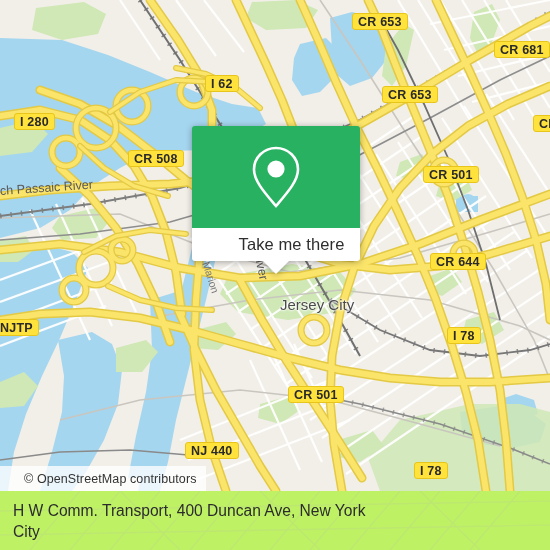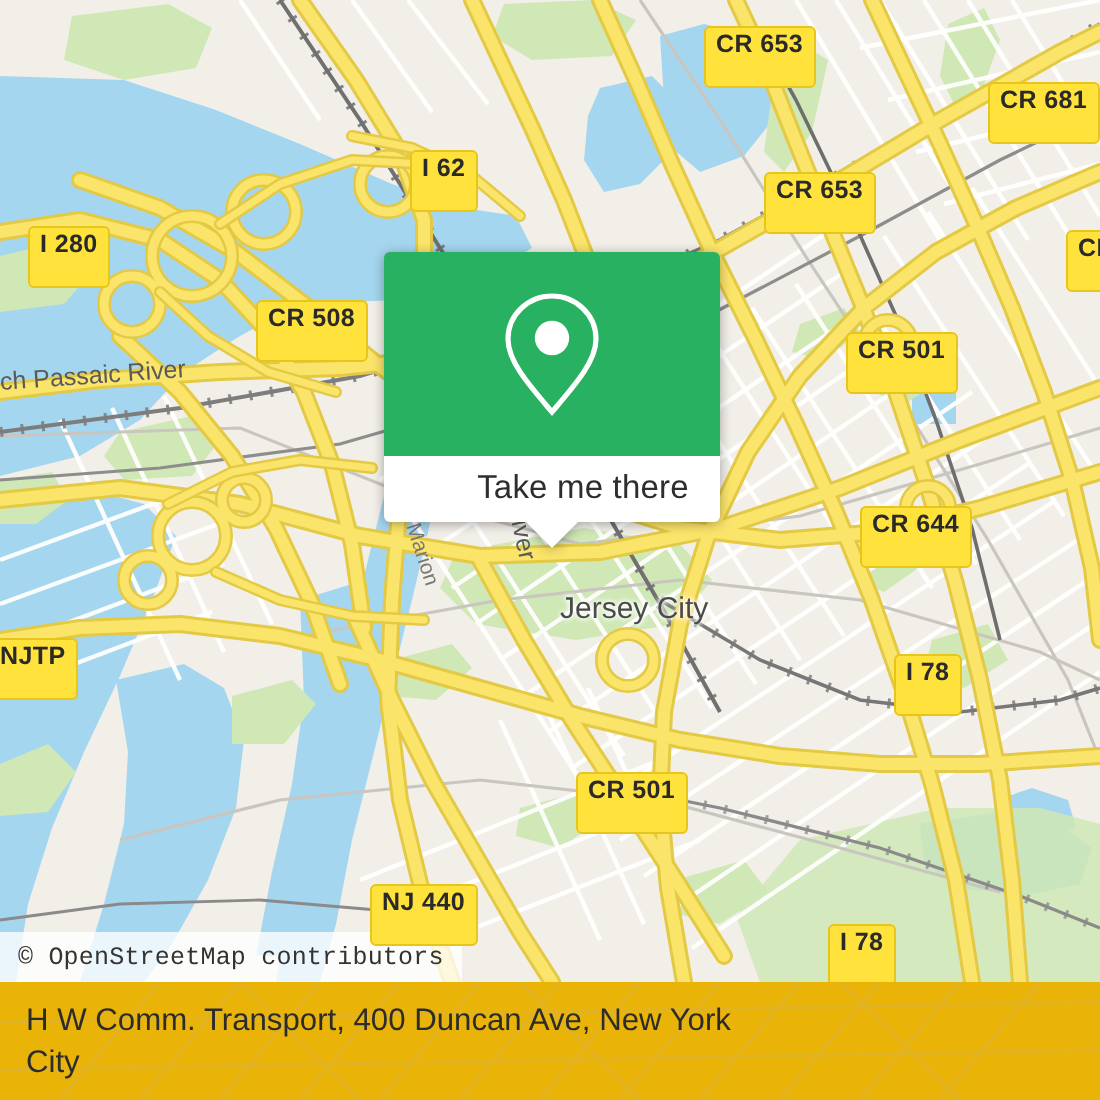--- a/index.html
+++ b/index.html
@@ -34,26 +34,25 @@
 
   
   #osm-attr {
     position: absolute;
     left: 0;
     top: 466px;
     height: 25px;
     background: rgba(255,255,255,0.78);
     display: flex;
     align-items: center;
-    padding: 0 9px 0 9px;
+    padding: 0 9px 0 24px;
     font-size: 12.5px;
     color: #333;
     letter-spacing: 0.1px;
     white-space: nowrap;
-    font-family: Liberation Mono, monospace;
   }
 
   
   #popup {
     position: absolute;
     left: 192px;
     top: 126px;
     width: 168px;
     z-index: 40;
     filter: drop-shadow(0 1px 3px rgba(0,0,0,0.33));
@@ -93,21 +92,21 @@
     border-top: 13px solid #ffffff;
   }
 
   
   #bottombar {
     position: absolute;
     left: 0;
     top: 491px;
     width: 550px;
     height: 59px;
-    background: #eab308;
+    background: #bef264;
     display: flex;
     align-items: center;
     overflow: hidden;
     gap: 40px;
   }
   #bottombar-watermark {
     position: absolute;
     left: 0; top: 0;
     width: 550px; height: 59px;
     opacity: 0.16;
@@ -140,21 +139,21 @@
 
   
   .shield {
     position: absolute;
     background: #ffe23c;
     border: 1.6px solid #e8c51b;
     border-radius: 3px;
     color: #2a2a2a;
     font-size: 12.5px;
     font-weight: bold;
-    padding: 1px 5px 14px 5px;
+    padding: 1px 5px 0 5px;
     white-space: nowrap;
     letter-spacing: 0.2px;
     z-index: 20;
     line-height: 14px;
   }
   .placelabel {
     position: absolute;
     color: #4a4a4a;
     font-size: 15px;
     z-index: 20;

